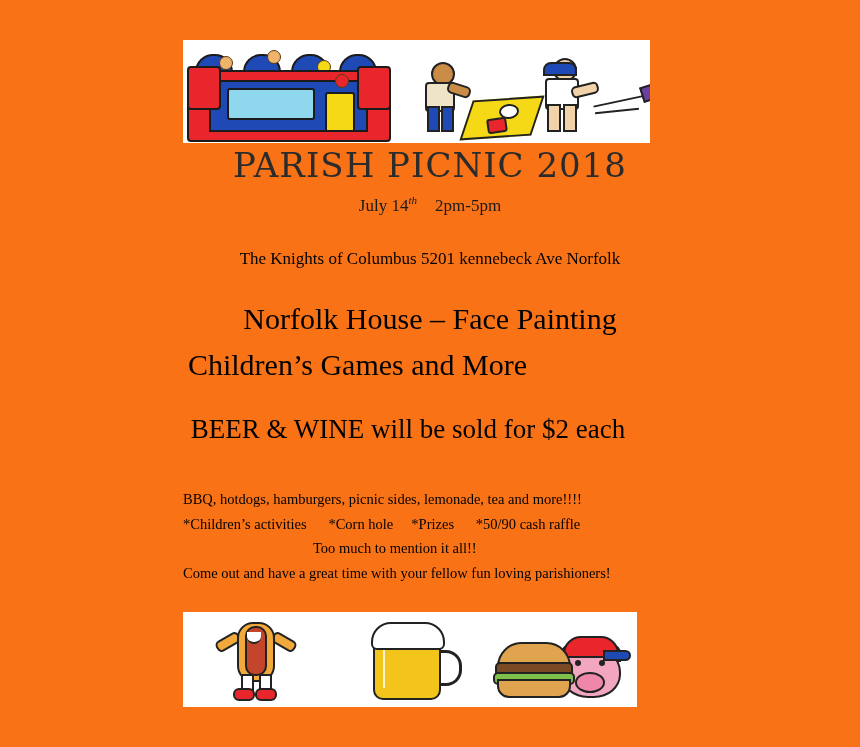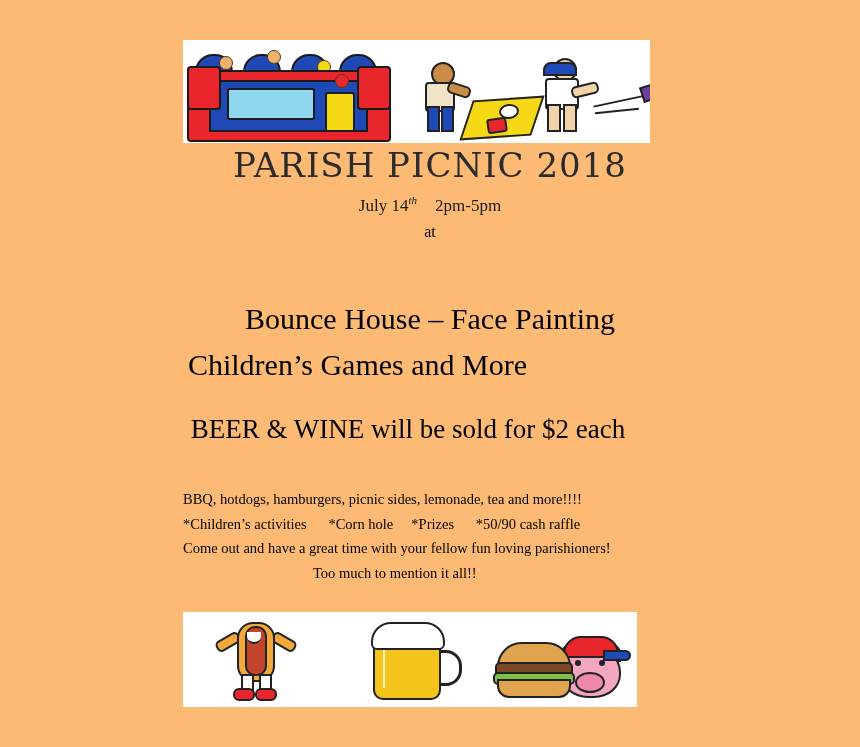--- a/index.html
+++ b/index.html
@@ -11,21 +11,21 @@
     width: 860px;
     height: 747px;
     overflow: hidden;
     font-family: "Liberation Serif", serif;
     color: #000;
   }
   .page {
     position: relative;
     width: 860px;
     height: 747px;
-    background: #fdba74;
+    background: #f97316;
   }
 
   
   .banner {
     position: absolute;
     left: 183px;
     top: 40px;
     width: 467px;
     height: 103px;
     background: #ffffff;
@@ -552,31 +552,31 @@
       <div class="ch-purse"></div>
     </div>
   </div>
 
   <div class="title">PARISH PICNIC 2018</div>
 
   <div class="line-date">
     <span>July 14</span><span class="sup">th</span><span class="gap"></span><span>2pm-5pm</span>
   </div>
 
-  <div class="line-at">at</div>
-
-  <div class="big1">Bounce House – Face Painting</div>
+  <div class="line-venue">The Knights of Columbus  5201 kennebeck Ave Norfolk</div>
+
+  <div class="big1">Norfolk House – Face Painting</div>
   <div class="big2">Children’s Games and More</div>
   <div class="big3">BEER &amp; WINE will be sold for $2 each</div>
 
   <div class="body-block">
     <div class="row">BBQ, hotdogs, hamburgers, picnic sides, lemonade, tea and more!!!!</div>
     <div class="row">*Children’s activities      *Corn hole     *Prizes      *50/90 cash raffle</div>
+    <div class="row row-center-ish">Too much to mention it all!!</div>
     <div class="row">Come out and have a great time with your fellow fun loving parishioners!</div>
-    <div class="row row-center-ish">Too much to mention it all!!</div>
   </div>
 
   <div class="bottom-strip">
     <div class="strip-cell cell-hotdog">
       <div class="hd-arm l"></div>
       <div class="hd-arm r"></div>
       <div class="hd-body"></div>
       <div class="hd-saus"></div>
       <div class="hd-face"></div>
       <div class="hd-leg l"></div>

